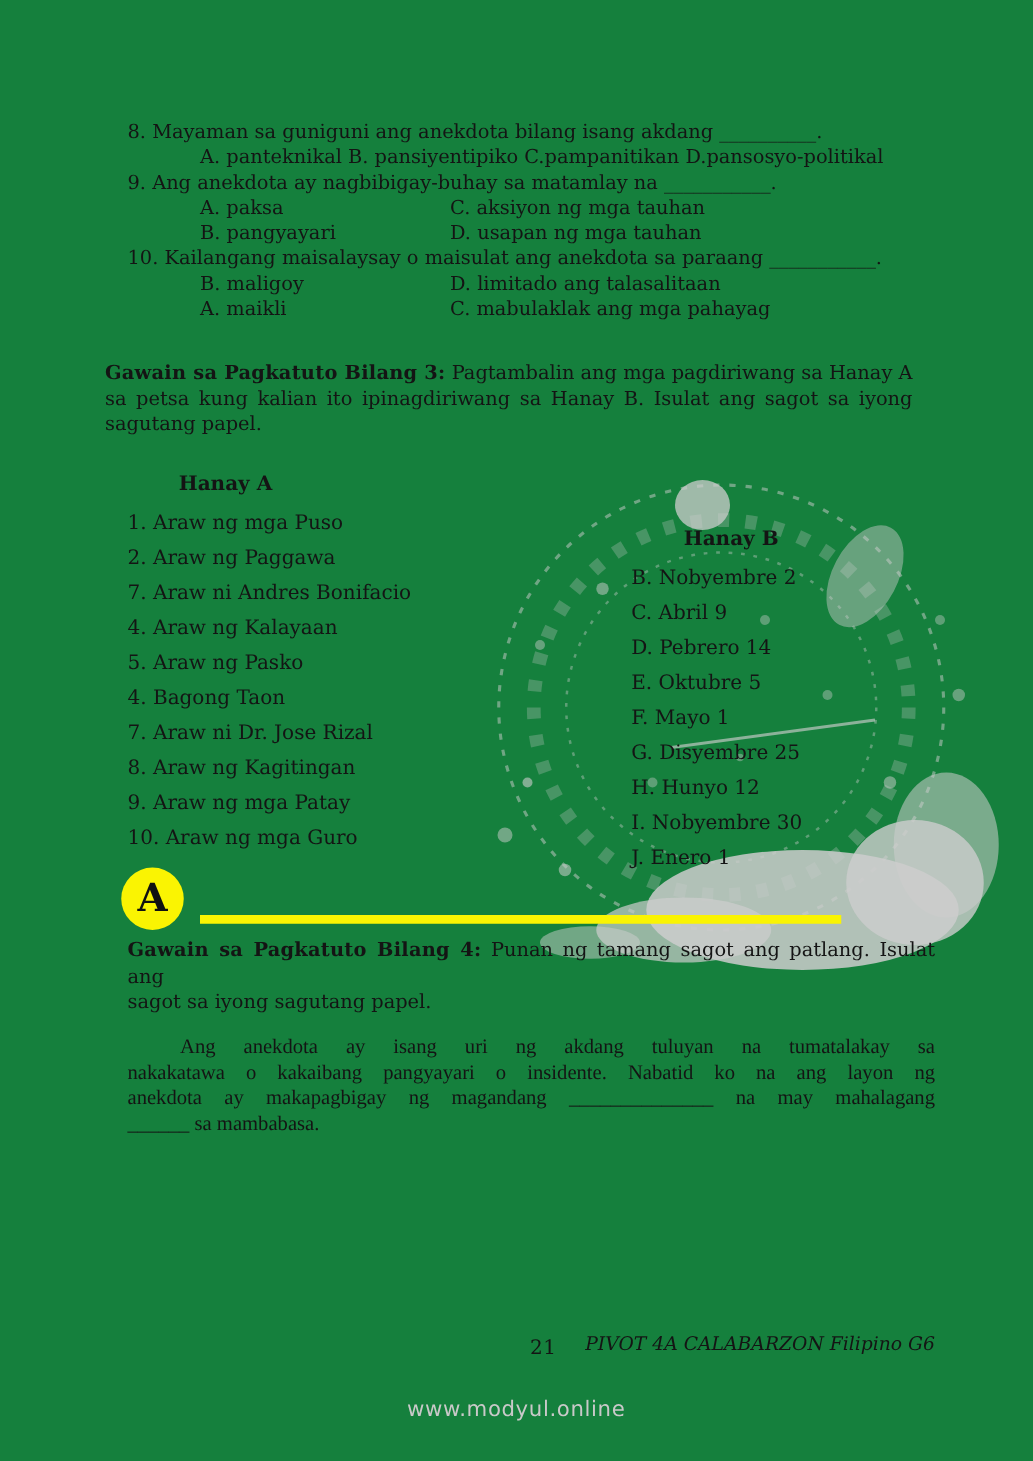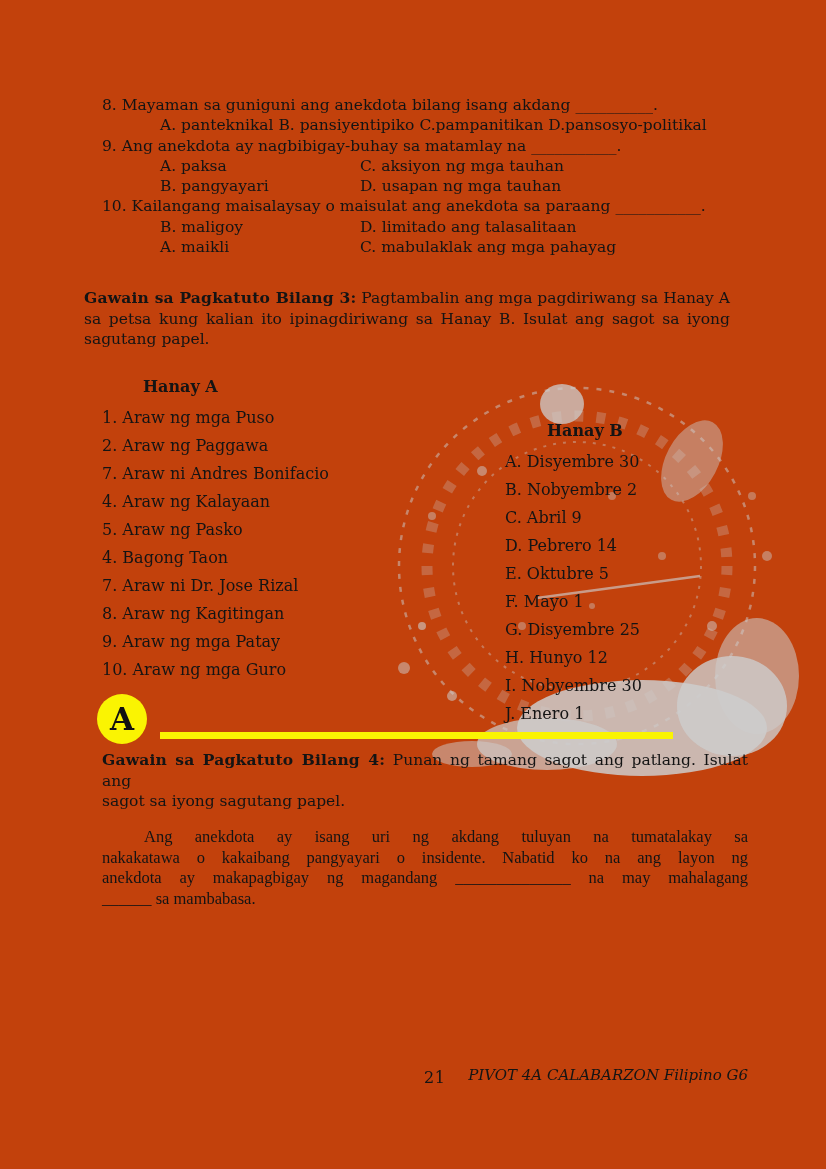--- a/index.html
+++ b/index.html
@@ -1,20 +1,20 @@
 <!DOCTYPE html>
 <html><head>
 <meta charset="utf-8">
 <style>
   html,body{margin:0;padding:0;background:#e8e8e8;}
   .page{
     position:relative;
     width:826px;height:1169px;
     margin:0 auto;
-    background:#c2410c;
+    background:#15803d;
     overflow:hidden;
     font-family:"DejaVu Serif", serif;
     color:#141414;
   }
   .layer{position:absolute;z-index:1;}
   
   #stamp{position:absolute;left:362px;top:376px;z-index:0;pointer-events:none;}
   
   #quiz{top:95px;left:102px;right:76px;font-size:15.5px;line-height:20.3px;}
   .q-line{white-space:nowrap;}
@@ -134,21 +134,20 @@
         <li>4. Bagong Taon</li>
         <li>7. Araw ni Dr. Jose Rizal</li>
         <li>8. Araw ng Kagitingan</li>
         <li>9. Araw ng mga Patay</li>
         <li>10. Araw ng mga Guro</li>
       </ul>
     </div>
     <div id="hanay-b" class="hanay-col">
       <div class="hanay-title">Hanay B</div>
       <ul class="hanay-list">
-        <li>A. Disyembre 30</li>
         <li>B. Nobyembre 2</li>
         <li>C. Abril 9</li>
         <li>D. Pebrero 14</li>
         <li>E. Oktubre 5</li>
         <li>F. Mayo 1</li>
         <li>G. Disyembre 25</li>
         <li>H. Hunyo 12</li>
         <li>I. Nobyembre 30</li>
         <li>J. Enero 1</li>
       </ul>
@@ -170,14 +169,15 @@
 
   <div id="para" class="layer">
     <div class="fit indent">Ang anekdota  ay isang uri ng akdang tuluyan na tumatalakay sa</div>
     <div class="fit">nakakatawa o kakaibang pangyayari o insidente.  Nabatid ko na ang  layon ng</div>
     <div class="fit">anekdota ay makapagbigay ng magandang ______________ na may mahalagang</div>
     <div class="last">______ sa mambabasa.</div>
   </div>
 
   <div id="page-number" class="layer">21</div>
   <div id="footer-credit" class="layer">PIVOT 4A CALABARZON Filipino G6</div>
+  <div id="site-watermark" class="layer">www.modyul.online</div>
 
 </div>
 
 </body></html>

